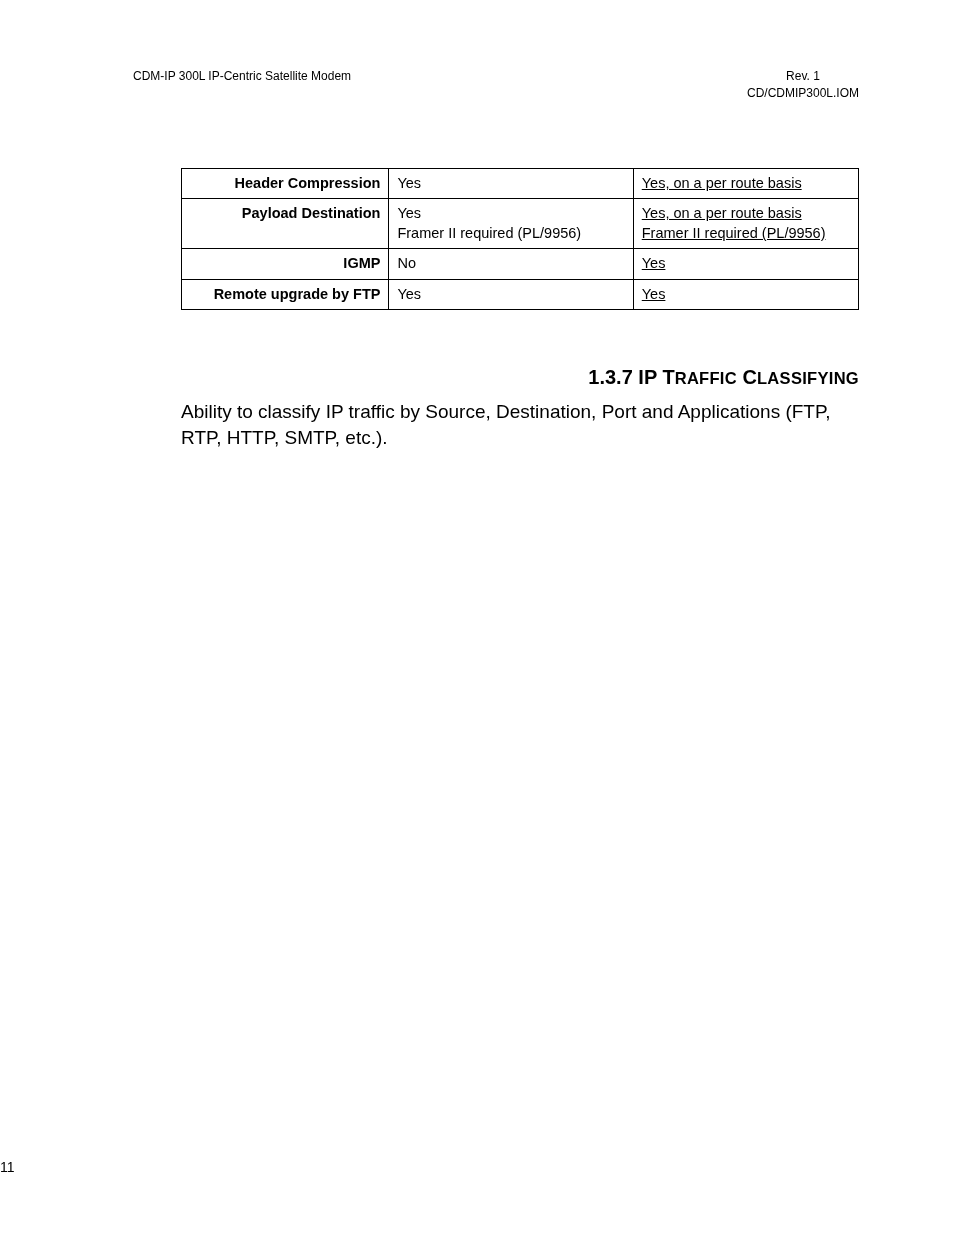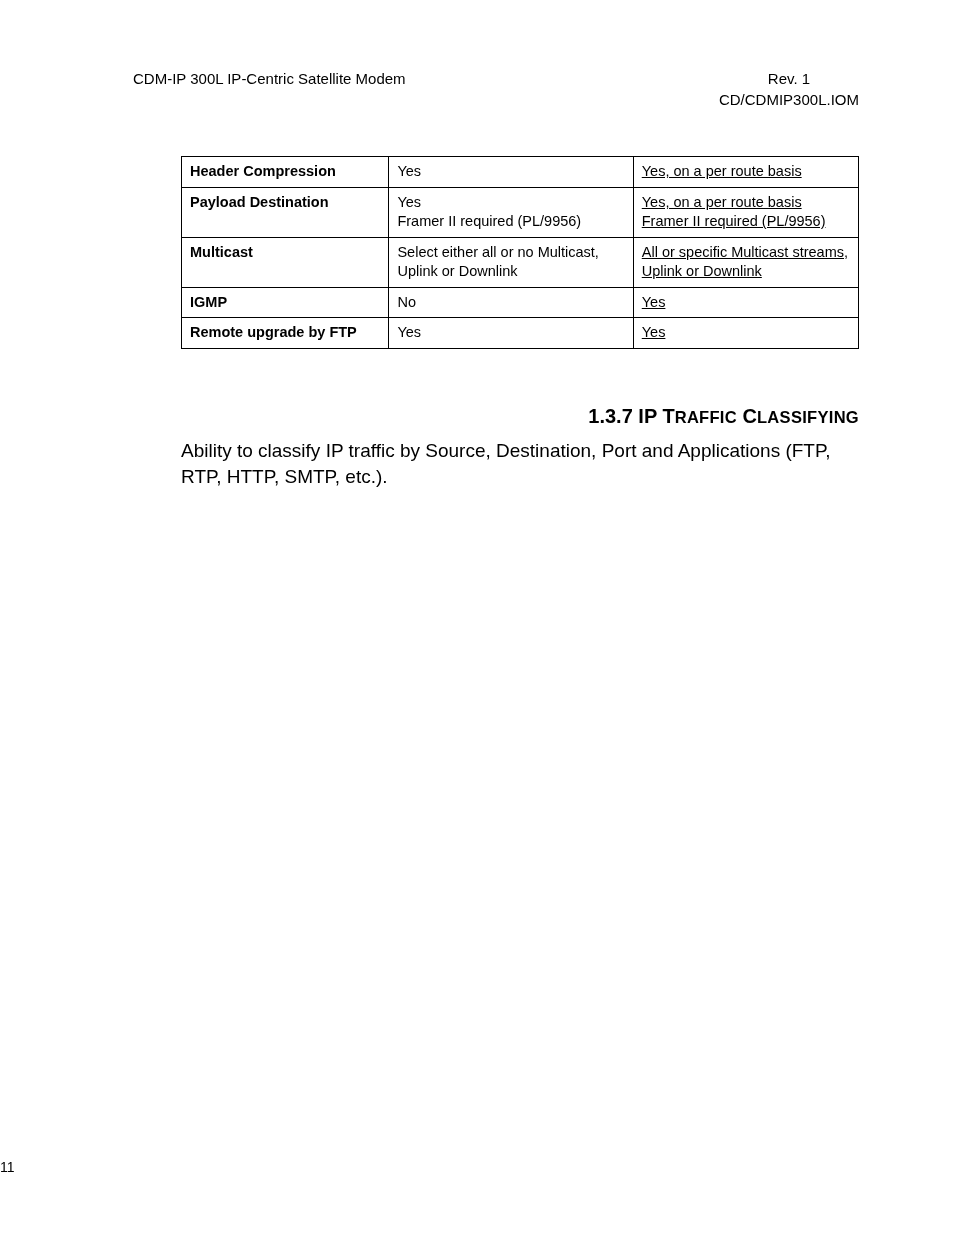--- a/index.html
+++ b/index.html
@@ -13,23 +13,23 @@
   .page {
     width: 954px;
     height: 1235px;
     position: relative;
     box-sizing: border-box;
     padding: 68px 95px 0 133px;
   }
   .header {
     display: flex;
     justify-content: space-between;
-    font-size: 15px;
+    font-size: 12px;
     line-height: 1.4;
-    margin-bottom: 46px;
+    margin-bottom: 66px;
   }
   .header .left {
     text-align: left;
   }
   .header .right {
     text-align: center;
   }
   table.features {
     border-collapse: collapse;
     width: 678px;
@@ -39,20 +39,21 @@
   table.features td {
     border: 1px solid #000;
     padding: 5px 8px;
     font-size: 14.5px;
     vertical-align: top;
     line-height: 1.35;
   }
   table.features td.label {
     font-weight: bold;
     width: 195px;
+    text-align: right;
   }
   table.features td.c2 {
     width: 235px;
   }
   table.features td.c3 {
     width: 215px;
     text-decoration: underline;
   }
   .section-heading {
     font-size: 20px;
@@ -106,25 +107,20 @@
       <td class="label">Header Compression</td>
       <td class="c2">Yes</td>
       <td class="c3">Yes, on a per route basis</td>
     </tr>
     <tr>
       <td class="label">Payload Destination</td>
       <td class="c2">Yes<br>Framer II required (PL/9956)</td>
       <td class="c3">Yes, on a per route basis<br>Framer II required (PL/9956)</td>
     </tr>
     <tr>
-      <td class="label">Multicast</td>
-      <td class="c2">Select either all or no Multicast, Uplink or Downlink</td>
-      <td class="c3">All or specific Multicast streams, Uplink or Downlink</td>
-    </tr>
-    <tr>
       <td class="label">IGMP</td>
       <td class="c2">No</td>
       <td class="c3">Yes</td>
     </tr>
     <tr>
       <td class="label">Remote upgrade by FTP</td>
       <td class="c2">Yes</td>
       <td class="c3">Yes</td>
     </tr>
   </tbody>

